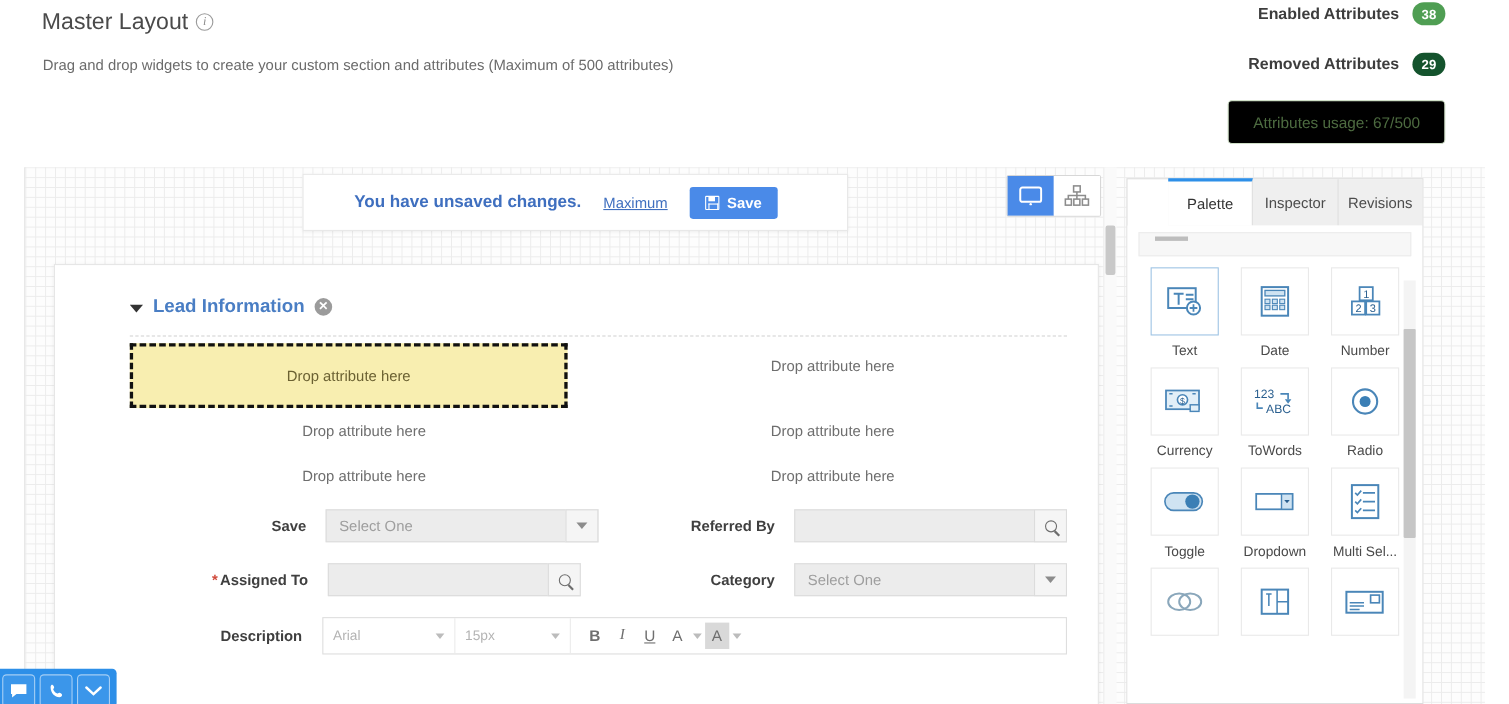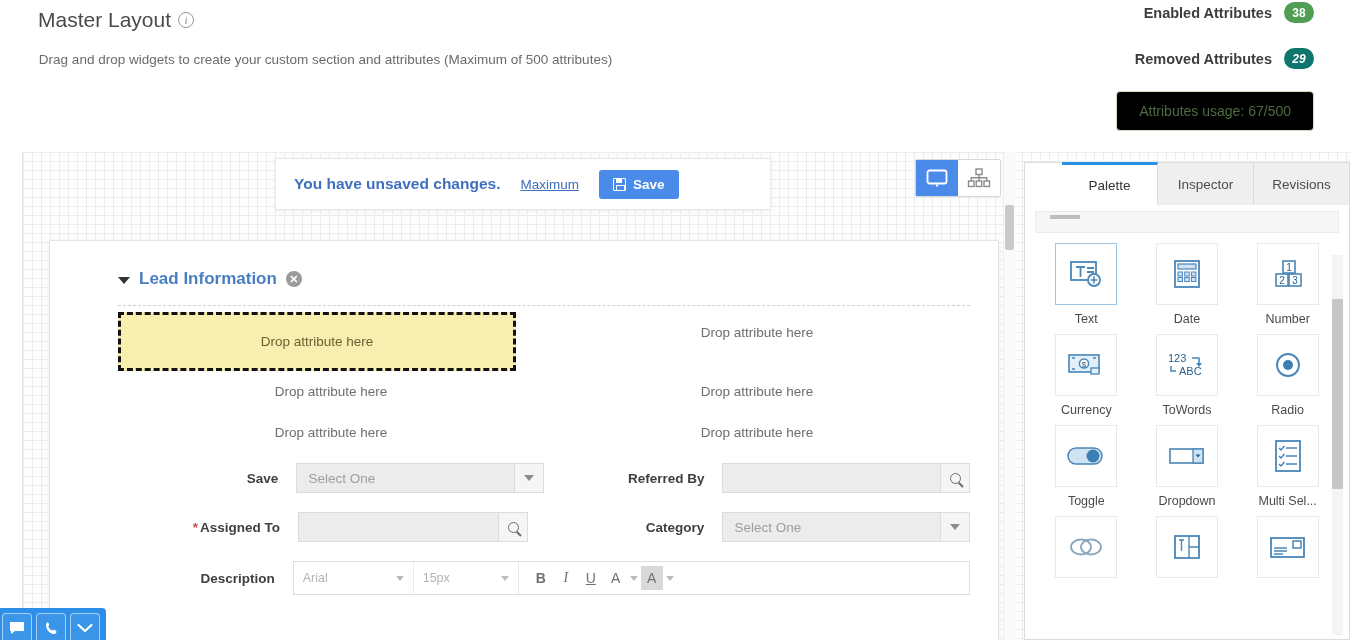--- a/index.html
+++ b/index.html
@@ -37,21 +37,21 @@
   .stat-row.r1 { top: 2px; }
   .stat-row.r2 { top: 48px; }
   .stat-label { font-size: 14.5px; font-weight: bold; color: #3d3d3d; }
   .badge {
     min-width: 30px; height: 21px; border-radius: 11px;
     color: #fff; font-size: 12px; font-weight: bold;
     display: flex; align-items: center; justify-content: center;
     padding: 0 7px;
   }
   .badge.green { background: #4f9e53; }
-  .badge.red { background: #0f766e; font-style: italic; }
+  .badge.red { background: #14532d; }
   .usage-box {
     position: absolute; right: 58px; top: 91px;
     background: #000000; border: 1px solid #cfdfc7; border-radius: 4px;
     padding: 11px 22px; font-size: 14px; color: #4d6b40;
   }
 
   
   .canvas {
     position: absolute; left: 22px; top: 152px;
     width: 1328px; height: 488px;
@@ -67,21 +67,21 @@
     position: absolute; left: 0; top: 0; right: 0; bottom: 0;
   }
 
   
   .unsaved-bar {
     position: absolute; left: 252px; top: 6px;
     width: 496px; height: 52px;
     background: #ffffff; border: 1px solid #e8e8e8;
     box-shadow: 0 1px 3px rgba(0,0,0,.07);
     display: flex; align-items: center; gap: 20px;
-    padding-left: 18px;
+    padding-left: 46px;
   }
   .unsaved-text { font-size: 15.5px; font-weight: bold; color: #3f6fbf; }
   .cancel-link {
     font-size: 13.5px; color: #3f6fbf; text-decoration: underline; cursor: pointer;
   }
   .save-btn {
     background: #4a8ae8; color: #fff; border: none; border-radius: 3px;
     height: 29px; padding: 0 14px; font-size: 13.5px; font-weight: bold;
     display: flex; align-items: center; gap: 7px; cursor: pointer;
     font-family: "Liberation Sans", sans-serif;
@@ -235,21 +235,21 @@
     width: 0; height: 0; pointer-events: none;
     border-left: 18px solid transparent;
     border-right: 9px solid transparent;
     border-bottom: 68px solid rgba(150,205,240,.5);
     transform: rotate(14deg);
   }
 
   
   .palette-panel {
     position: absolute; left: 1024px; top: 162px;
-    width: 326px; height: 478px;
+    width: 270px; height: 478px;
     background: #fff; border: 1px solid #dcdcdc; padding-left: 37px;
   }
   .tabs { display: flex; height: 42px; background: #efefef; }
   .tab {
     flex: 1; display: flex; align-items: center; justify-content: center;
     font-size: 13.5px; color: #4c4c4c; cursor: pointer;
     border-right: 1px solid #dcdcdc; background: #efefef;
   }
   .tab:last-child { border-right: none; }
   .tab.active {

